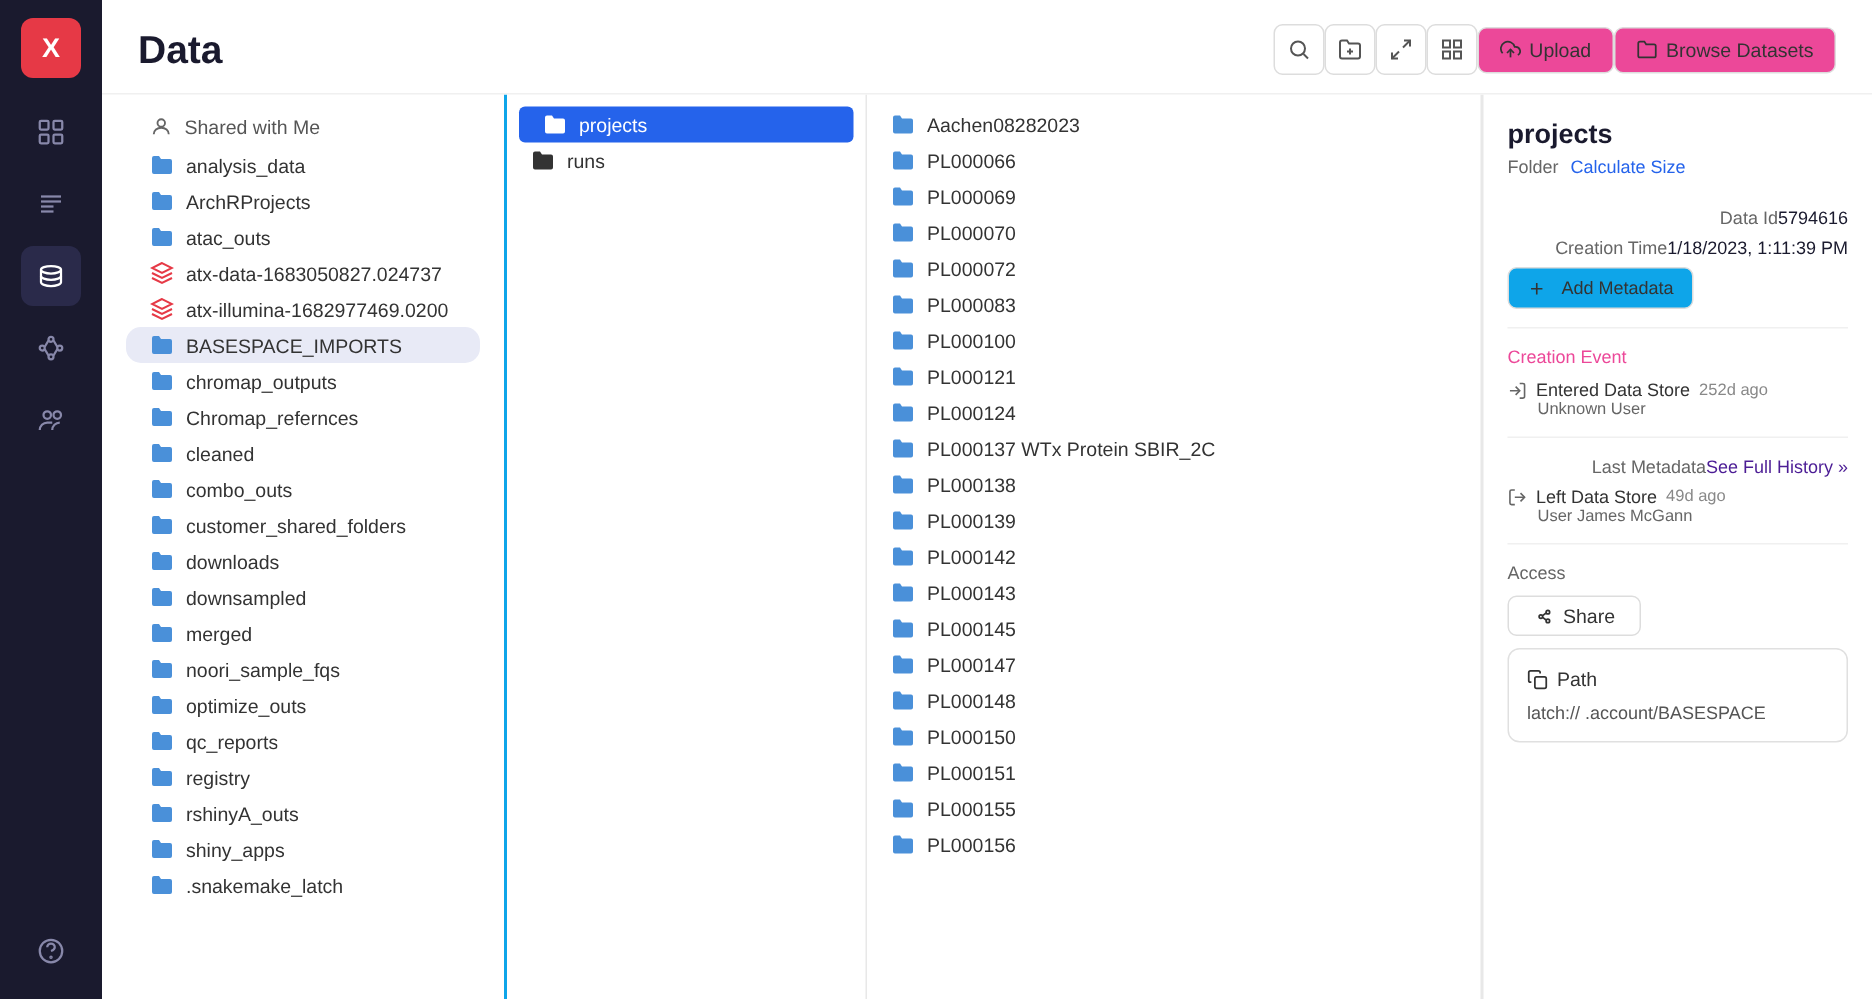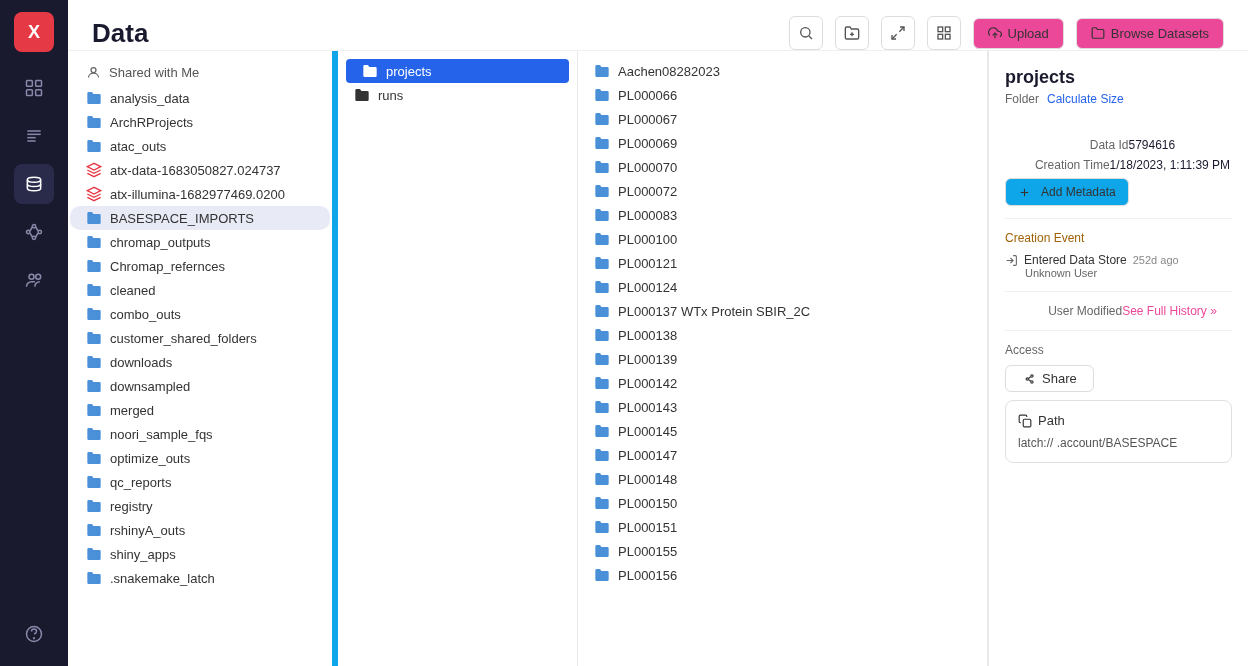--- a/index.html
+++ b/index.html
@@ -8,57 +8,57 @@
     
     .sidebar { width: 68px; background: #1a1a2e; display: flex; flex-direction: column; align-items: center; padding: 12px 0; gap: 8px; flex-shrink: 0; }
     .sidebar-logo { width: 40px; height: 40px; background: #e63946; border-radius: 8px; display: flex; align-items: center; justify-content: center; color: white; font-weight: bold; font-size: 18px; margin-bottom: 8px; }
     .sidebar-icon { width: 40px; height: 40px; display: flex; align-items: center; justify-content: center; color: #8888aa; border-radius: 8px; cursor: pointer; }
     .sidebar-icon.active { background: #2a2a4a; color: #fff; }
     .sidebar-icon svg { width: 20px; height: 20px; }
     .sidebar-bottom { margin-top: auto; }
 
     
     .main { flex: 1; display: flex; flex-direction: column; overflow: hidden; }
-    .header { padding: 16px 24px 0; display: flex; align-items: center; gap: 12px; border-bottom: 1px solid #f0f0f0; }
+    .header { padding: 16px 24px 12px; display: flex; align-items: center; border-bottom: 1px solid #f0f0f0; }
     .header h1 { font-size: 26px; font-weight: 600; color: #1a1a2e; margin-right: auto; }
     .header-btn { display: flex; align-items: center; gap: 6px; padding: 7px 14px; border-radius: 6px; border: 1px solid #ddd; background: #ec4899; cursor: pointer; font-size: 13px; color: #333; }
     .header-icon-btn { width: 34px; height: 34px; display: flex; align-items: center; justify-content: center; border: 1px solid #ddd; border-radius: 6px; background: #fff; cursor: pointer; color: #555; }
 
     .content { display: flex; flex: 1; overflow: hidden; }
 
     
-    .pane { flex: 0 0 270px; border-right: 6px solid #0ea5e9; overflow-y: auto; padding: 8px 2px; }
+    .pane { flex: 0 0 270px; border-right: 2px solid #0ea5e9; overflow-y: auto; padding: 8px 16px; }
     .pane2 { flex: 0 0 240px; border-right: 1px solid #e8e8e8; overflow-y: auto; padding: 8px 0; }
     .pane3 { flex: 1; border-right: 1px solid #e8e8e8; overflow-y: auto; padding: 8px 0; }
 
     .folder-item { display: flex; align-items: center; gap: 8px; padding: 4px 16px; cursor: pointer; color: #333; border-radius: 0; }
     .folder-item.active { background: #2563eb; color: #fff; border-radius: 4px; margin: 0 8px; }
     .folder-item.active .folder-icon { color: #fff; }
     .folder-item.highlighted { background: #e8eaf6; border-radius: 10px; }
     .folder-icon { width: 16px; height: 16px; flex-shrink: 0; }
     .folder-label { font-size: 13px; white-space: nowrap; overflow: hidden; text-overflow: ellipsis; }
 
     .shared-item { display: flex; align-items: center; gap: 8px; padding: 6px 16px; cursor: pointer; color: #555; }
 
     
     .details { width: 260px; flex-shrink: 0; border-left: 1px solid #e8e8e8; padding: 16px; overflow-y: auto; }
     .details-title { font-size: 18px; font-weight: 600; color: #1a1a2e; margin-bottom: 4px; }
-    .details-subtitle { font-size: 12px; color: #666; display: flex; gap: 8px; align-items: center; margin-bottom: 32px; }
+    .details-subtitle { font-size: 12px; color: #666; display: flex; gap: 8px; align-items: center; margin-bottom: 20px; }
     .details-link { color: #2563eb; cursor: pointer; text-decoration: none; font-size: 12px; }
-    .details-row { display: flex; justify-content: center; align-items: center; margin-bottom: 6px; margin-left: 28px; }
+    .details-row { display: flex; justify-content: flex-end; align-items: center; margin-bottom: 6px; margin-left: 28px; }
     .details-label { color: #666; font-size: 12px; }
     .details-value { color: #1a1a2e; font-size: 12px; font-weight: 500; }
     .details-divider { height: 1px; background: #f0f0f0; margin: 12px 0; }
-    .details-section-title { font-size: 12px; color: #a16207; margin-bottom: 8px; }
+    .details-section-title { font-size: 12px; color: #ec4899; margin-bottom: 8px; }
     .add-meta-btn { display: flex; align-items: flex-end; gap: 10px; border: 1px solid #ddd; border-radius: 6px; padding: 6px 12px; font-size: 12px; cursor: pointer; color: #333; background: #0ea5e9; margin-bottom: 12px; }
     .event-entry { margin-bottom: 8px; }
     .event-line { display: flex; align-items: center; gap: 6px; font-size: 12px; color: #333; }
     .event-time { color: #888; font-size: 11px; }
     .event-user { color: #666; font-size: 11px; padding-left: 20px; }
-    .see-history { color: #ec4899; font-size: 12px; cursor: pointer; text-decoration: none; }
+    .see-history { color: #4c1d95; font-size: 12px; cursor: pointer; text-decoration: none; }
     .share-btn { display: flex; align-items: center; gap: 6px; border: 1px solid #ddd; border-radius: 6px; padding: 5px 16px; font-size: 13px; cursor: pointer; color: #333; background: #fff; }
     .path-box { border: 1px solid #e0e0e0; border-radius: 8px; padding: 12px; margin-top: 8px; }
     .path-title { display: flex; align-items: center; gap: 6px; font-size: 13px; font-weight: 500; color: #333; margin-bottom: 8px; }
     .path-value { font-size: 12px; color: #555; word-break: break-all; }
   </style>
 </head>
 <body>
 
 <nav class="sidebar">
   <div class="sidebar-logo">X</div>
@@ -335,26 +335,20 @@
           <div class="folder-item">
       <svg class="folder-icon" style="color:#4a90d9" viewBox="0 0 24 24" fill="currentColor" stroke="none">
         <path d="M22 19a2 2 0 0 1-2 2H4a2 2 0 0 1-2-2V5a2 2 0 0 1 2-2h5l2 3h9a2 2 0 0 1 2 2z"></path>
       </svg>
       <span class="folder-label">PL000066</span>
     </div>
           <div class="folder-item">
       <svg class="folder-icon" style="color:#4a90d9" viewBox="0 0 24 24" fill="currentColor" stroke="none">
         <path d="M22 19a2 2 0 0 1-2 2H4a2 2 0 0 1-2-2V5a2 2 0 0 1 2-2h5l2 3h9a2 2 0 0 1 2 2z"></path>
       </svg>
-      <span class="folder-label">PL000067</span>
-    </div>
-          <div class="folder-item">
-      <svg class="folder-icon" style="color:#4a90d9" viewBox="0 0 24 24" fill="currentColor" stroke="none">
-        <path d="M22 19a2 2 0 0 1-2 2H4a2 2 0 0 1-2-2V5a2 2 0 0 1 2-2h5l2 3h9a2 2 0 0 1 2 2z"></path>
-      </svg>
       <span class="folder-label">PL000069</span>
     </div>
           <div class="folder-item">
       <svg class="folder-icon" style="color:#4a90d9" viewBox="0 0 24 24" fill="currentColor" stroke="none">
         <path d="M22 19a2 2 0 0 1-2 2H4a2 2 0 0 1-2-2V5a2 2 0 0 1 2-2h5l2 3h9a2 2 0 0 1 2 2z"></path>
       </svg>
       <span class="folder-label">PL000070</span>
     </div>
           <div class="folder-item">
       <svg class="folder-icon" style="color:#4a90d9" viewBox="0 0 24 24" fill="currentColor" stroke="none">
@@ -497,24 +491,36 @@
             </svg>
           <span>Entered Data Store</span>
           <span class="event-time">252d ago</span>
         </div>
         <div class="event-user">Unknown User</div>
       </div>
 
       <div class="details-divider"></div>
 
       <div class="details-row">
-        <span class="details-label">User Modified</span>
+        <span class="details-label">Last Metadata</span>
         <a class="see-history">See Full History »</a>
       </div>
 
+      <div class="event-entry">
+        <div class="event-line">
+          <svg width="13" height="13" viewBox="0 0 24 24" fill="none" stroke="#666" stroke-width="2">
+              <path d="M9 21H5a2 2 0 0 1-2-2V5a2 2 0 0 1 2-2h4"></path>
+              <polyline points="16 17 21 12 16 7"></polyline>
+              <line x1="21" y1="12" x2="9" y2="12"></line>
+            </svg>
+          <span>Left Data Store</span>
+          <span class="event-time">49d ago</span>
+        </div>
+        <div class="event-user">User James McGann</div>
+      </div>
 
       <div class="details-divider"></div>
 
       <div class="details-label" style="margin-bottom:8px">Access</div>
       <button class="share-btn">
         <svg width="14" height="14" viewBox="0 0 24 24" fill="none" stroke="currentColor" stroke-width="2">
             <circle cx="9" cy="12" r="2"></circle>
             <circle cx="17" cy="7" r="2"></circle>
             <circle cx="17" cy="17" r="2"></circle>
             <line x1="11" y1="11" x2="15" y2="8"></line>

